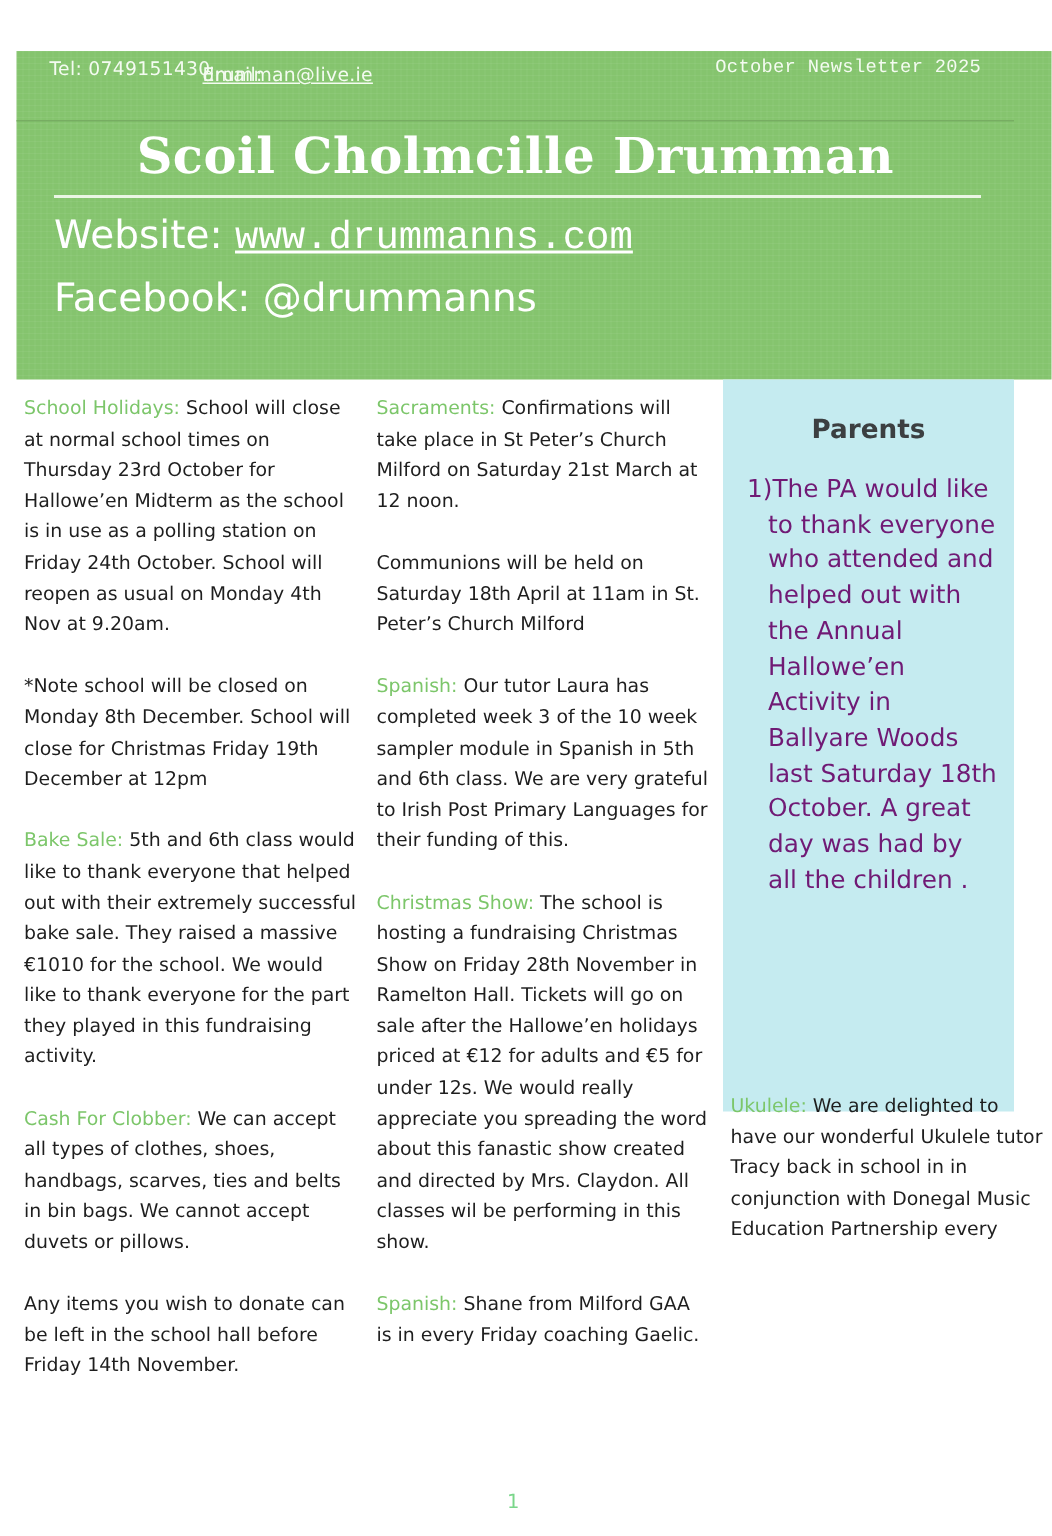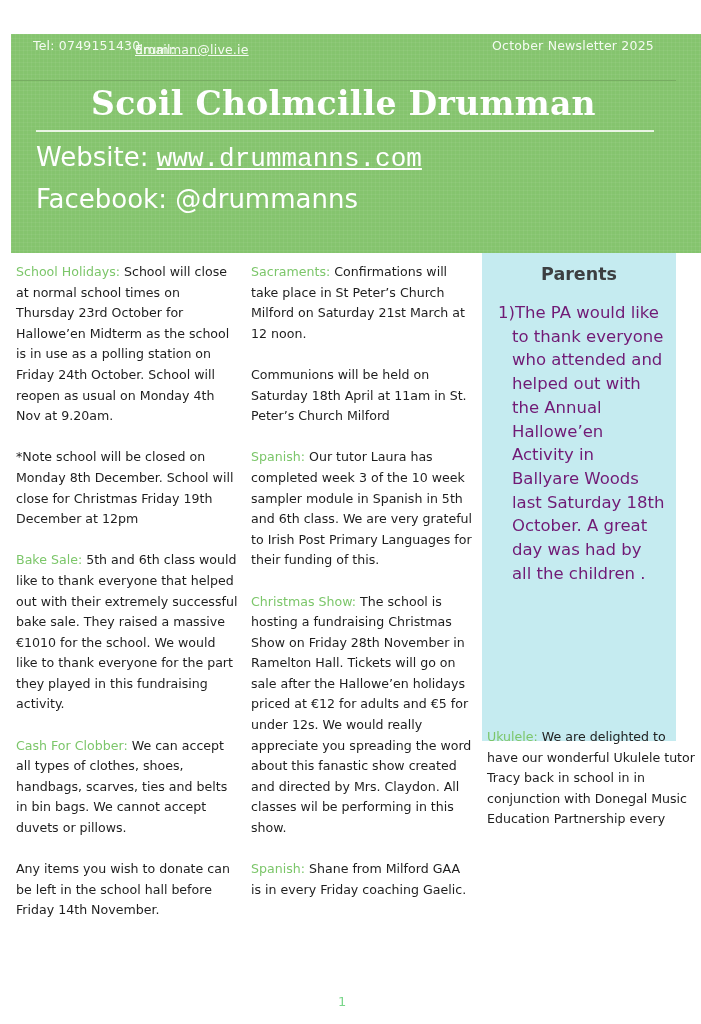--- a/index.html
+++ b/index.html
@@ -5,33 +5,33 @@
   html, body { margin:0; padding:0; background:#ffffff; }
   body { width:701px; height:1024px; position:relative; overflow:hidden; font-family:"DejaVu Sans", sans-serif; }
   .header { position:absolute; left:11px; top:34px; width:665px; height:219px; background:#85c46e;
     background-image: linear-gradient(rgba(255,255,255,0.05) 1px, transparent 1px), linear-gradient(90deg, rgba(255,255,255,0.05) 1px, transparent 1px);
     background-size: 4px 4px; padding-left: 44px; }
   .topbar { position:absolute; left:0; top:0; width:665px; height:46px; border-bottom:1px solid #77ad62; }
   .topbar span { position:absolute; top:4px; color:#f4fbf1; font-size:12.5px; letter-spacing:0.2px; }
   .tel { left:22px; }
   .email { left:124px; }
   .email .link { text-decoration:underline; }
-  .issue { right:22px; }
+  .issue { right:22px;font-family:Liberation Mono, monospace; }
   .title { position:absolute; left:0; top:50px; width:665px; text-align:center; font-family:"DejaVu Serif", serif; font-weight:bold; color:#ffffff; font-size:33px; letter-spacing:0.3px; }
   .title-rule { position:absolute; left:25px; top:96px; width:618px; height:2px; background:#eaf5e4; }
   .web { position:absolute; left:25px; top:108px; color:#ffffff; font-size:26px; }
   .web .link { text-decoration:underline;font-family:Liberation Mono, monospace; }
   .fb { position:absolute; left:25px; top:150px; color:#ffffff; font-size:26px; }
   .col { position:absolute; top:262px; font-size:12.6px; line-height:20.6px; color:#1e1e1e; }
   .col1 { left:16px; width:222px; }
   .col2 { left:251px; width:222px; }
   .para { margin:0 0 20.6px 0; }
   .hd { color:#7cc66a; }
   .pa { position:absolute; left:482px; top:253px; width:194px; height:488px; background:#c5ebf0; }
-  .pa-title { margin-top:8px; text-align:center; font-weight:bold; font-size:17.5px; line-height:26px; color:#3c3f41; }
+  .pa-title { margin-top:21px; text-align:center; font-weight:bold; font-size:17.5px; line-height:26px; color:#3c3f41; }
   .pa-body { margin:14px 10px 0 16px; font-size:16.5px; line-height:23.7px; color:#701a75; padding-left:14px; text-indent:-14px; }
   .col3 { position:absolute; left:487px; top:727px; width:210px; font-size:12.6px; line-height:20.6px; color:#1e1e1e; }
   .pagenum { position:absolute; left:338px; top:994px; font-size:13px; color:#7ad68a; }
 </style>
 </head>
 <body>
 
 <div class="header">
   <div class="topbar">
     <span class="tel">Tel: 0749151430</span>

